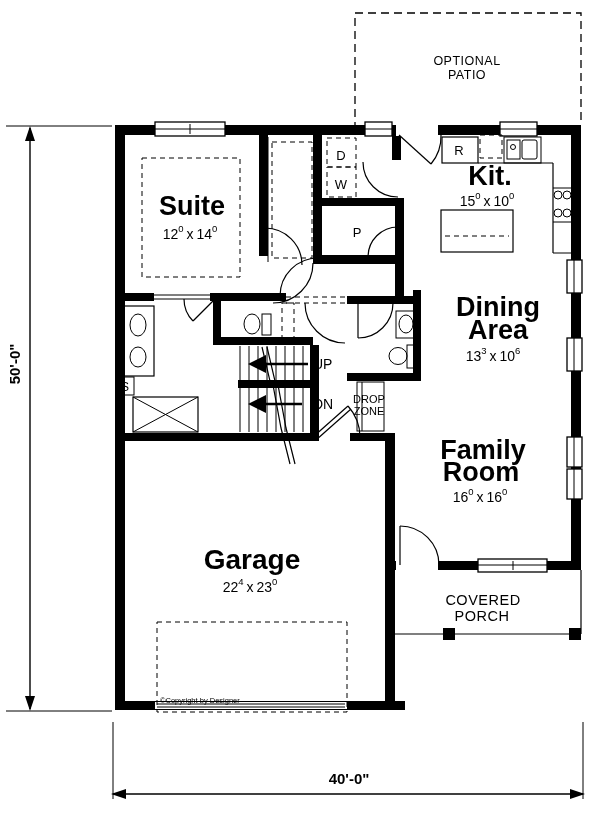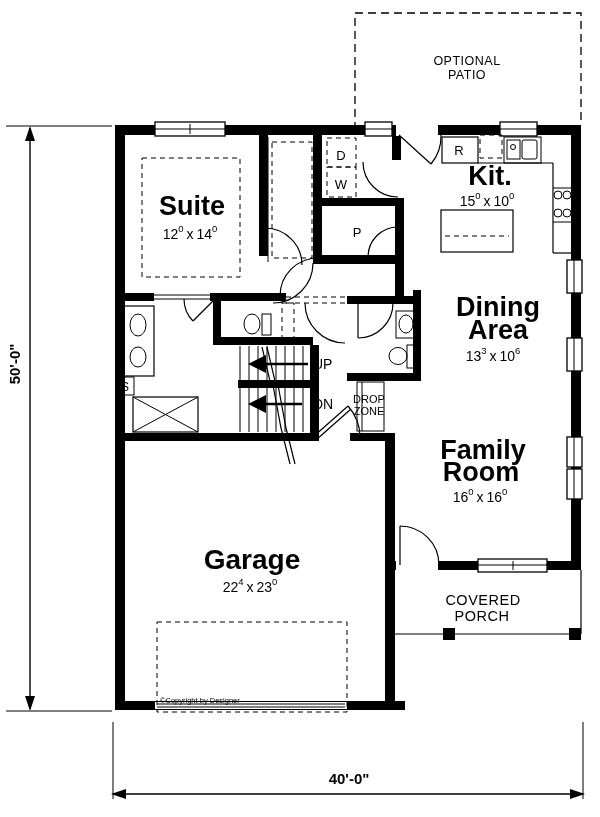--- a/index.html
+++ b/index.html
@@ -1,16 +1,16 @@
 <!DOCTYPE html>
 <html><head>
 <meta charset="utf-8">
 <style>
   html,body{margin:0;padding:0;background:#fff;}
-  .plan-wrap{position:relative;width:600px;height:817px;background:#fff;overflow:hidden;}
+  .plan-wrap{position:relative;width:600px;height:817px;background:#fff;overflow:hidden;border-radius:20px;}
   svg text{font-family:"Liberation Sans","DejaVu Sans",sans-serif;fill:#000;}
   .rl{font-size:27px;font-weight:bold;}
   .rlg{font-size:28px;font-weight:bold;}
   .dim{font-size:14px;}
   .sup{font-size:9.5px;}
   .lab13{font-size:13px;}
   .lab12{font-size:12px;}
   .lab11{font-size:11px;}
   .updn{font-size:14px;}
   .porch{font-size:14.5px;letter-spacing:0.5px;}

